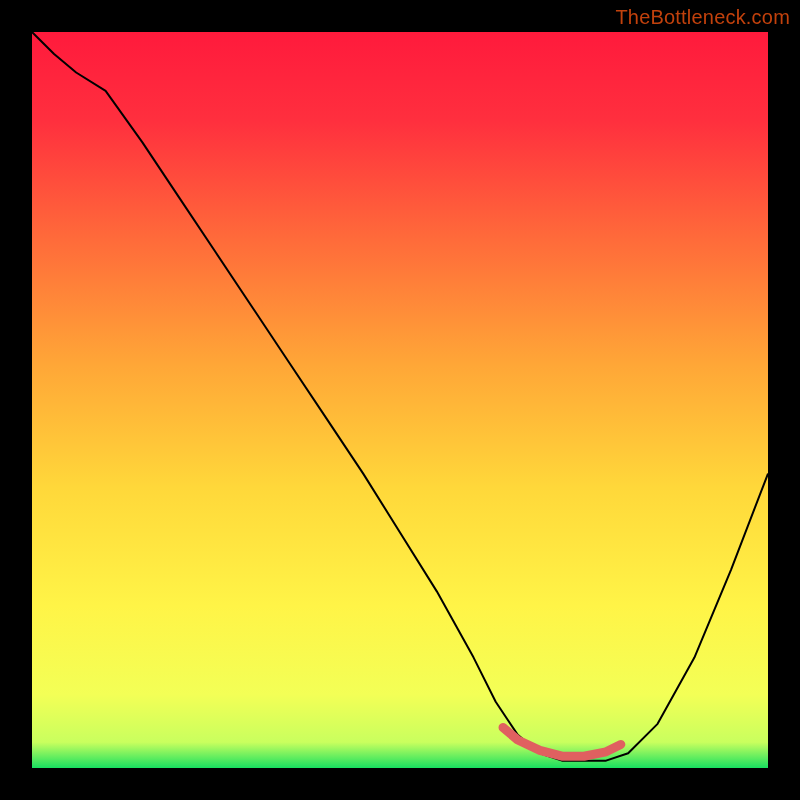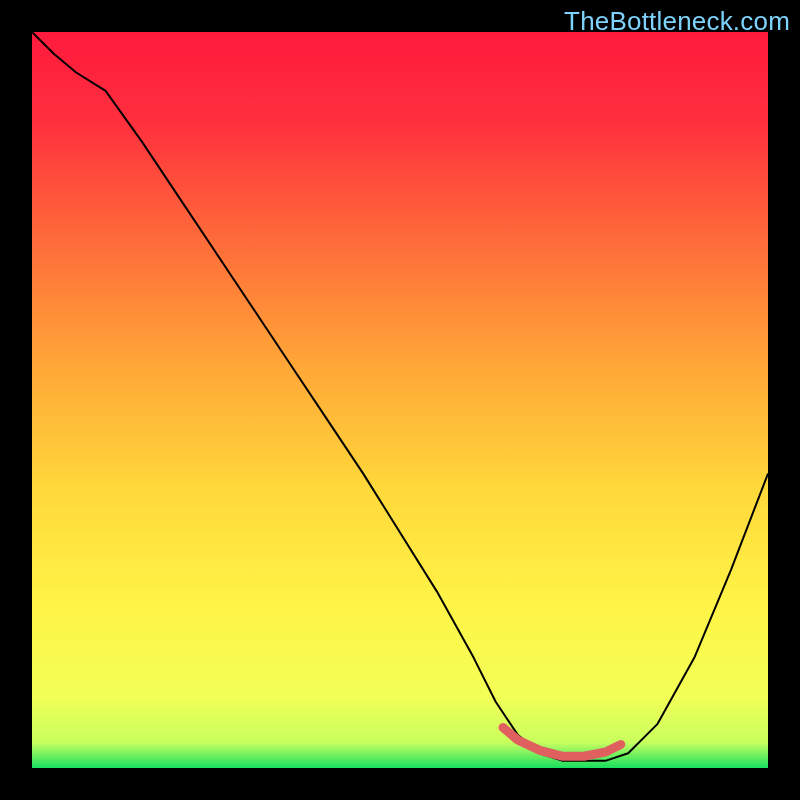--- a/index.html
+++ b/index.html
@@ -14,22 +14,22 @@
   .frame {
     position: relative;
     width: 800px;
     height: 800px;
     background: #000;
   }
   .watermark {
     position: absolute;
     top: 6px;
     right: 10px;
-    color: #7dd3fc;
-    font-size: 26px;
+    color: #c2410c;
+    font-size: 20px;
     font-weight: 500;
     z-index: 10;
     letter-spacing: 0.2px;
   }
   .plot-area {
     position: absolute;
     left: 32px;
     top: 32px;
     width: 736px;
     height: 736px;

